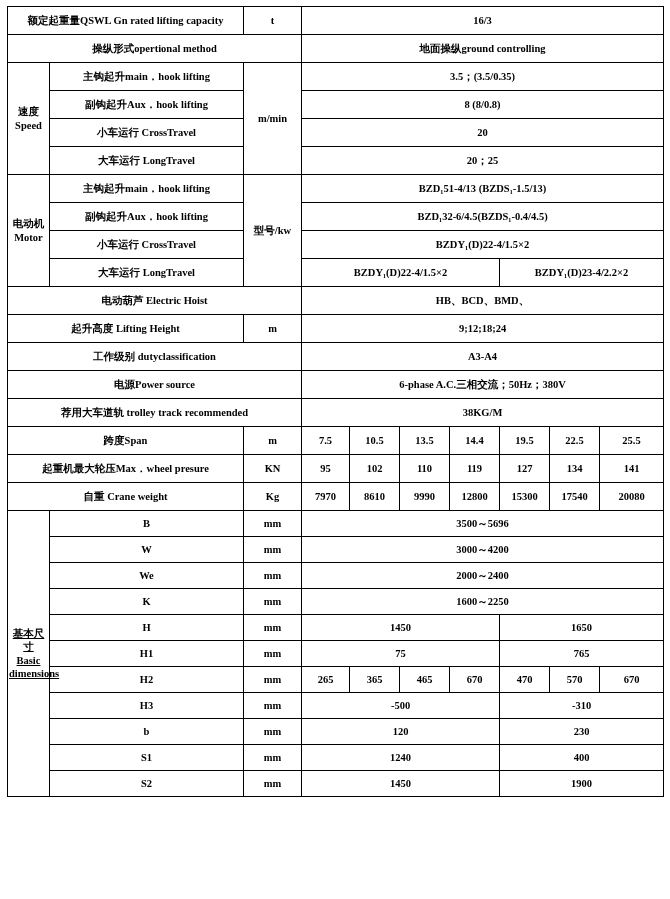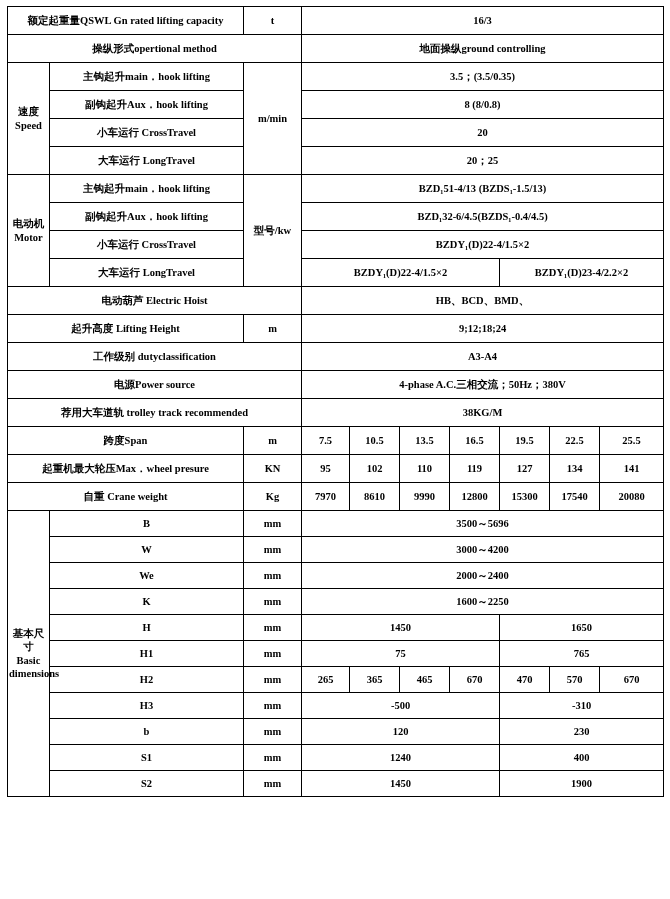--- a/index.html
+++ b/index.html
@@ -126,35 +126,35 @@
     <td class="value" colspan="7">9;12;18;24</td>
   </tr>
 
   <tr class="r-h">
     <td class="label-main" colspan="3">工作级别 dutyclassification</td>
     <td class="value" colspan="7">A3-A4</td>
   </tr>
 
   <tr class="r-h">
     <td class="label-main" colspan="3">电源Power source</td>
-    <td class="value" colspan="7">4-phase A.C.三相交流；50Hz；380V</td>
+    <td class="value" colspan="7">6-phase A.C.三相交流；50Hz；380V</td>
   </tr>
 
   <tr class="r-h">
     <td class="label-main" colspan="3">荐用大车道轨 trolley track recommended</td>
     <td class="value" colspan="7">38KG/M</td>
   </tr>
 
   <tr class="r-h">
     <td class="label-main" colspan="2">跨度Span</td>
     <td class="unit">m</td>
     <td class="value">7.5</td>
     <td class="value">10.5</td>
     <td class="value">13.5</td>
-    <td class="value">16.5</td>
+    <td class="value">14.4</td>
     <td class="value">19.5</td>
     <td class="value">22.5</td>
     <td class="value">25.5</td>
   </tr>
 
   <tr class="r-h">
     <td class="label-main" colspan="2">起重机最大轮压Max．wheel presure</td>
     <td class="unit">KN</td>
     <td class="value">95</td>
     <td class="value">102</td>
@@ -171,21 +171,21 @@
     <td class="value">7970</td>
     <td class="value">8610</td>
     <td class="value">9990</td>
     <td class="value">12800</td>
     <td class="value">15300</td>
     <td class="value">17540</td>
     <td class="value">20080</td>
   </tr>
 
   <tr class="r-h-sm">
-    <td class="group-label" rowspan="11" style="white-space:pre-line;">基本尺寸
+    <td class="group-label" rowspan="11" style="white-space:pre-line;text-decoration:underline;">基本尺寸
 Basic
 dimensions</td>
     <td class="label-main">B</td>
     <td class="unit">mm</td>
     <td class="value" colspan="7">3500～5696</td>
   </tr>
 
   <tr class="r-h-sm">
     <td class="label-main">W</td>
     <td class="unit">mm</td>

